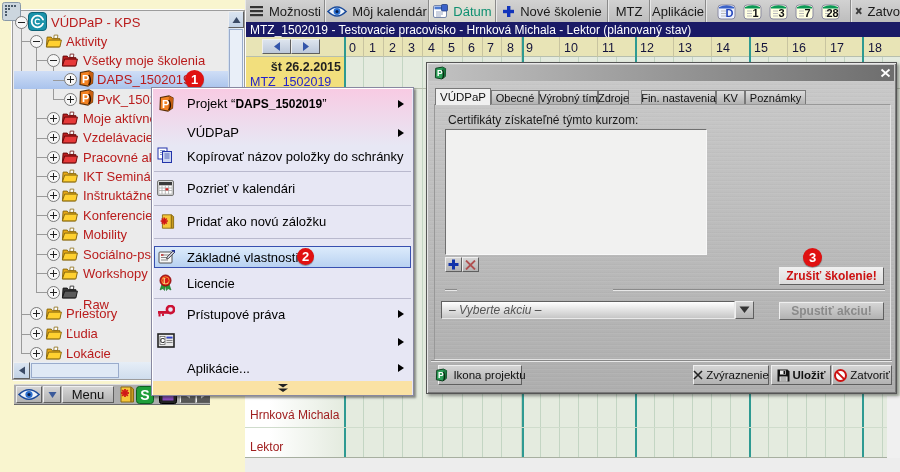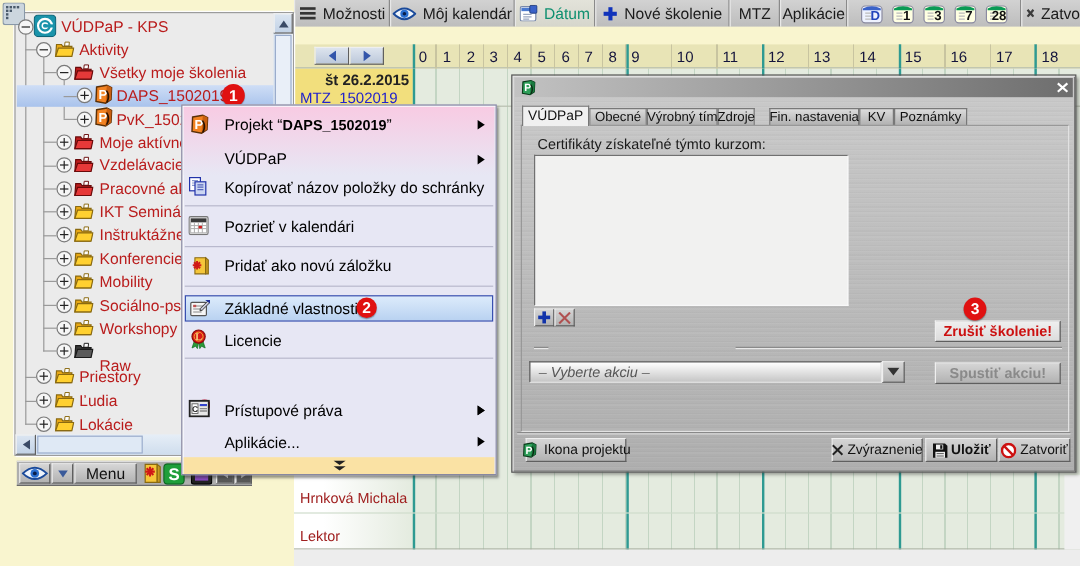--- a/index.html
+++ b/index.html
@@ -95,20 +95,21 @@
       <svg width="19" height="17" viewBox="0 0 19 17">
         <rect x="1" y="2" width="17" height="14" rx="3" fill="#ffffe2" stroke="#8a8aa0"></rect>
         <path d="M2 4 Q9.5 0.5 17 4 L17 5.5 L2 5.5 Z" fill="#0a9a55"></path>
         <path d="M4 8h5M4 10.5h5M4 13h5" stroke="#bbb" stroke-width="1"></path>
         <text x="11.5" y="13.5" font-size="11" font-weight="bold" fill="#111" text-anchor="middle" font-family="Liberation Sans">28</text>
       </svg>
     </div>
 <div class="tseg" style="left:851px;width:49px;border-right:none;justify-content:flex-start;padding-left:3px"><svg width="13" height="12" viewBox="0 0 13 12">
         <path d="M1 2 L3.5 0 L6.5 3.5 L9.5 0 L12 2 L8.8 6 L12 10 L9.5 12 L6.5 8.5 L3.5 12 L1 10 L4.2 6 Z" fill="#3c3c3c"></path>
       </svg>Zatvo</div>
+<div class="ab" style="left:245px;top:22px;width:655px;height:15px;background:#1a1a66;color:#fff;font-size:12px;display:flex;align-items:center;padding-left:5px;box-sizing:border-box;white-space:nowrap">MTZ_1502019 - Testovacie pracovisko - Hrnková Michala - Lektor (plánovaný stav)</div>
 <div class="ab" style="left:245px;top:37px;width:655px;height:20px;background:#e8e4b6;border-bottom:1px solid #b7bfae;box-sizing:border-box"></div>
 <div class="ab" style="left:344px;top:37px;width:178px;height:20px;background:repeating-linear-gradient(to right,transparent 0px,transparent 18.8px,#c8c4a0 18.8px,#c8c4a0 19.8px)"></div>
 <div class="ab" style="left:522px;top:37px;width:378px;height:20px;background:repeating-linear-gradient(to right,transparent 0px,transparent 37px,#c8c4a0 37px,#c8c4a0 38px)"></div>
 <div class="tealv" style="left:344px;top:37px;height:20px"></div>
 <div class="tealv" style="left:522px;top:37px;height:20px"></div>
 <div class="tealv" style="left:635px;top:37px;height:20px"></div>
 <div class="tealv" style="left:749px;top:37px;height:20px"></div>
 <div class="tealv" style="left:862px;top:37px;height:20px"></div>
 <div class="dbtn" style="left:262px;top:39px;width:29px;height:15px;background:linear-gradient(#dde4ee,#bcc8da)">
       <svg width="8" height="9">
@@ -425,21 +426,21 @@
         <span class="mico" style="top:4px"><svg width="17" height="17" viewBox="0 0 17 17">
             <path d="M5 10 L3 16 L6 14.5 L7.5 16.5 L8.5 11 Z" fill="#2a9a3a" stroke="#117021" stroke-width="0.6"></path>
             <path d="M12 10 L14 16 L11 14.5 L9.5 16.5 L8.5 11 Z" fill="#2a9a3a" stroke="#117021" stroke-width="0.6"></path>
             <circle cx="8.5" cy="6.5" r="5.5" fill="#d81818" stroke="#8a0a0a"></circle>
             <circle cx="8.5" cy="6.5" r="3.7" fill="none" stroke="#f0b030" stroke-width="0.8"></circle>
             <text x="8.5" y="9.7" font-size="8.5" font-weight="bold" fill="#f8d080" text-anchor="middle" font-family="Liberation Serif">L</text>
           </svg></span>
         <span class="mtx" style="">Licencie</span>
       </div>
 <div class="msep" style="top:210px"></div>
-<div class="mitem" style="top:211px;height:30px;margin-top:28px;">
+<div class="mitem" style="top:211px;height:30px;">
         <span class="mico" style="top:6px"><svg width="18" height="13" viewBox="0 0 18 13">
             <circle cx="13.5" cy="4.5" r="3.6" fill="none" stroke="#cc1133" stroke-width="2.6"></circle>
             <rect x="1" y="6" width="10.5" height="2.8" fill="#cc1133"></rect>
             <rect x="1.5" y="8.5" width="2" height="3" fill="#cc1133"></rect>
             <rect x="5" y="8.5" width="2" height="2.4" fill="#cc1133"></rect>
           </svg></span>
         <span class="mtx" style="">Prístupové práva</span>
         <span class="marr"></span>
       </div>
 <div class="mitem" style="top:241px;height:26px;">

